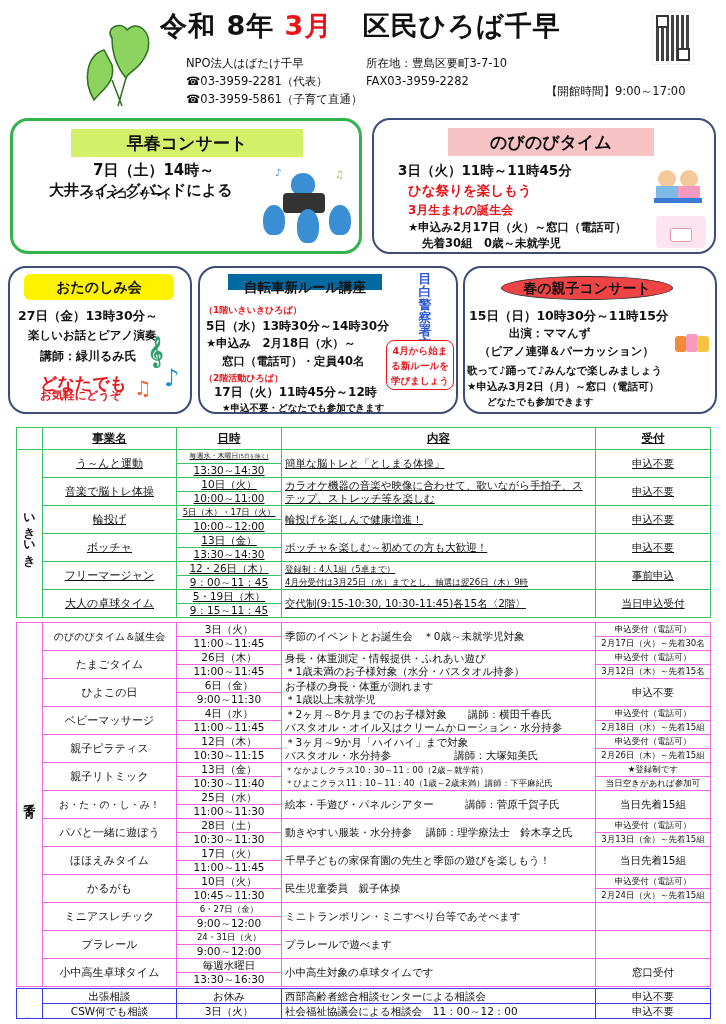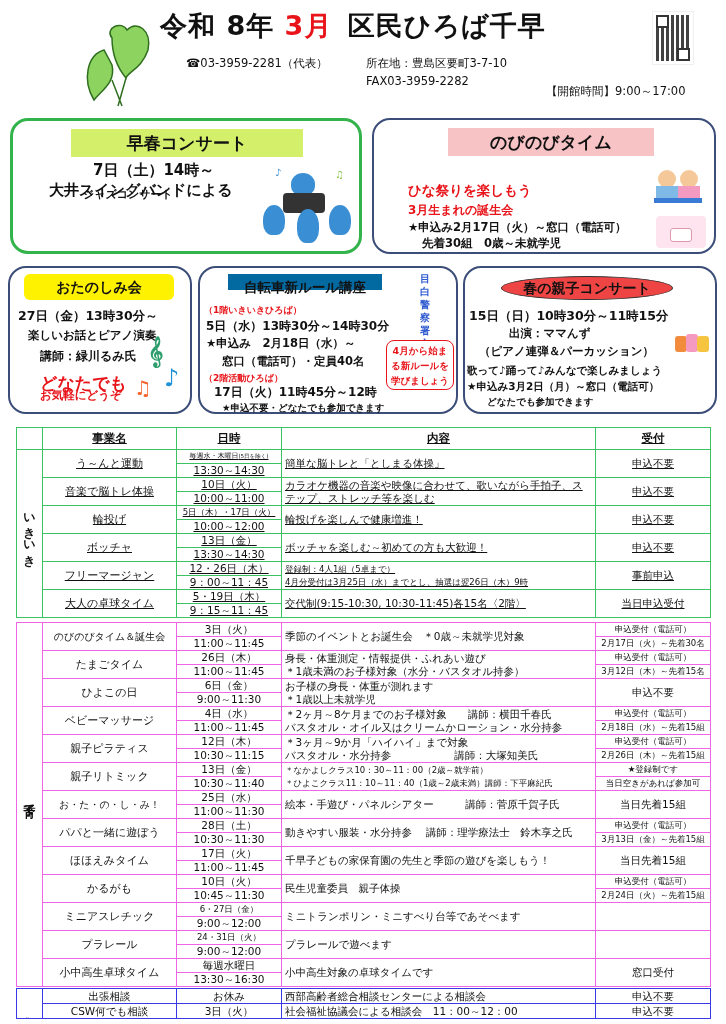--- a/index.html
+++ b/index.html
@@ -24,21 +24,21 @@
   .box2 { left: 372px; top: 118px; width: 344px; height: 136px; border: 2px solid #3b4d78; }
   .box3 { left: 8px; top: 266px; width: 184px; height: 148px; border: 2px solid #3b4d78; }
   .box4 { left: 198px; top: 266px; width: 260px; height: 148px; border: 2px solid #3b4d78; }
   .box5 { left: 463px; top: 266px; width: 254px; height: 148px; border: 2px solid #3b4d78; }
 
   .band { position: absolute; font-weight: bold; text-align: center; }
   .b1band { left: 58px; top: 8px; width: 232px; height: 28px; background: #d4f06a; font-size: 17px; line-height: 28px; }
   .b2band { left: 74px; top: 8px; width: 206px; height: 28px; background: #f7c3c5; font-size: 17px; line-height: 28px; }
   .b3band { left: 14px; top: 6px; width: 150px; height: 26px; background: #fff200; font-size: 14px; line-height: 26px; border-radius: 6px; }
   .b4band { left: 28px; top: 6px; width: 154px; height: 16px; background: #0369a1; font-size: 13.5px; line-height: 26px; }
-  .b4police { left: 182px; top: 4px; width: 52px; font-size: 10px; color: #2f5bd0; font-weight: bold; text-align: center; line-height: 13px; position: absolute; padding-left: 34px; }
+  .b4police { left: 182px; top: 4px; width: 52px; font-size: 13px; color: #2f5bd0; font-weight: bold; text-align: center; line-height: 13px; position: absolute; padding-left: 34px; }
   .b5band { left: 36px; top: 8px; width: 172px; height: 24px; background: #ef4444; border: 1.5px solid #333; border-radius: 50%; font-size: 14px; line-height: 22px; }
 
   .txt { position: absolute; white-space: nowrap; font-weight: bold; }
   .red { color: #e8141a; }
 
   
   .penguin { position: absolute; border-radius: 50% 50% 40% 40%; background: #3a8fd4; }
   .note { position: absolute; font-size: 16px; font-weight: bold; }
 
   
@@ -59,24 +59,26 @@
 <body>
 
 <svg class="abs leaf" viewBox="0 0 72 88">
   <path d="M22 30 C5 35 0 60 12 80 C20 70 34 62 30 45 Z" fill="#8dd35f" stroke="#2f6f1f" stroke-width="1.5"></path>
   <path d="M30 18 C22 8 40 0 45 10 C55 0 70 10 66 30 C60 48 46 52 44 58 C34 46 30 34 30 18 Z" fill="#8dd35f" stroke="#2f6f1f" stroke-width="1.5"></path>
   <path d="M44 58 L36 86 M30 60 L40 86" stroke="#2f6f1f" stroke-width="1.5" fill="none"></path>
 </svg>
 <div class="abs title">
   <span>令和 8年</span>
   <span class="red">3月</span>
-  <span style="margin-left:5px">区民ひろば千早</span>
+  <span style="margin-left:20px">区民ひろば千早</span>
 </div>
 <div class="abs org-info">
+  <div>NPO法人はばたけ千早</div>
   <div>☎03-3959-2281（代表）</div>
+  <div>☎03-3959-5861（子育て直通）</div>
 </div>
 <div class="abs addr">
   <div>所在地：豊島区要町3-7-10</div>
   <div>FAX03-3959-2282</div>
 </div>
 <div class="abs hours">【開館時間】9:00～17:00</div>
 <div class="abs qr"></div>
 
 <div class="abs box box1">
   <div class="band b1band">早春コンサート</div>
@@ -89,20 +91,21 @@
     <div class="penguin" style="left:0;top:34px;width:22px;height:30px;"></div>
     <div class="penguin" style="left:34px;top:38px;width:22px;height:34px;"></div>
     <div class="penguin" style="left:66px;top:34px;width:22px;height:30px;"></div>
     <div class="note" style="left:12px;top:-4px;color:#3a8fd4;font-size:10px">♪</div>
     <div class="note" style="left:72px;top:-2px;color:#8bc34a;font-size:10px">♫</div>
   </div>
 </div>
 
 <div class="abs box box2">
   <div class="band b2band">のびのびタイム</div>
+  <div class="txt" style="left:24px;top:42px;font-size:13.5px">3日（火）11時～11時45分</div>
   <div class="txt red" style="left:34px;top:62px;font-size:13.5px">ひな祭りを楽しもう</div>
   <div class="txt red" style="left:34px;top:82px;font-size:12px">3月生まれの誕生会</div>
   <div class="txt" style="left:34px;top:100px;font-size:11.5px">★申込み2月17日（火）～窓口（電話可）</div>
   <div class="txt" style="left:48px;top:116px;font-size:11.5px">先着30組　0歳～未就学児</div>
   <div style="position:absolute;left:280px;top:40px;width:48px;height:44px;">
     <div style="position:absolute;left:4px;top:10px;width:18px;height:18px;border-radius:50%;background:#f5c89a;"></div>
     <div style="position:absolute;left:26px;top:10px;width:18px;height:18px;border-radius:50%;background:#f5c89a;"></div>
     <div style="position:absolute;left:2px;top:26px;width:22px;height:14px;background:#7fb9e6;"></div>
     <div style="position:absolute;left:24px;top:26px;width:22px;height:14px;background:#f49ac1;"></div>
     <div style="position:absolute;left:0;top:38px;width:48px;height:5px;background:#3a7bd5;"></div>

